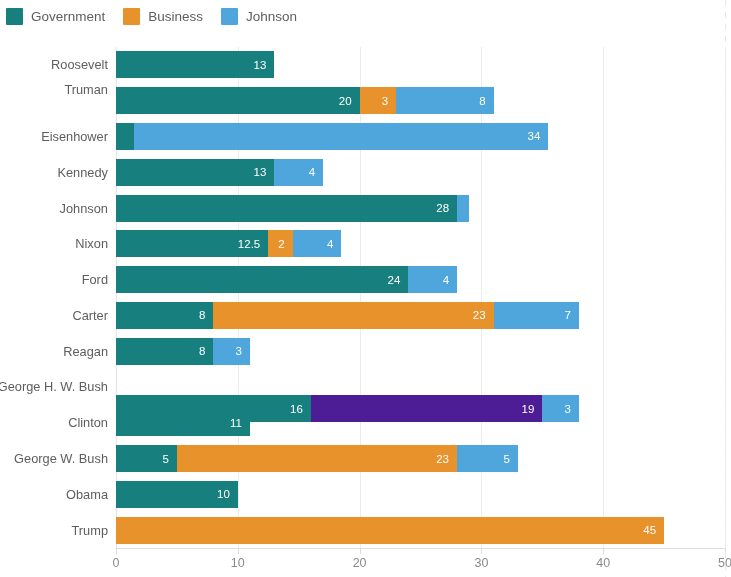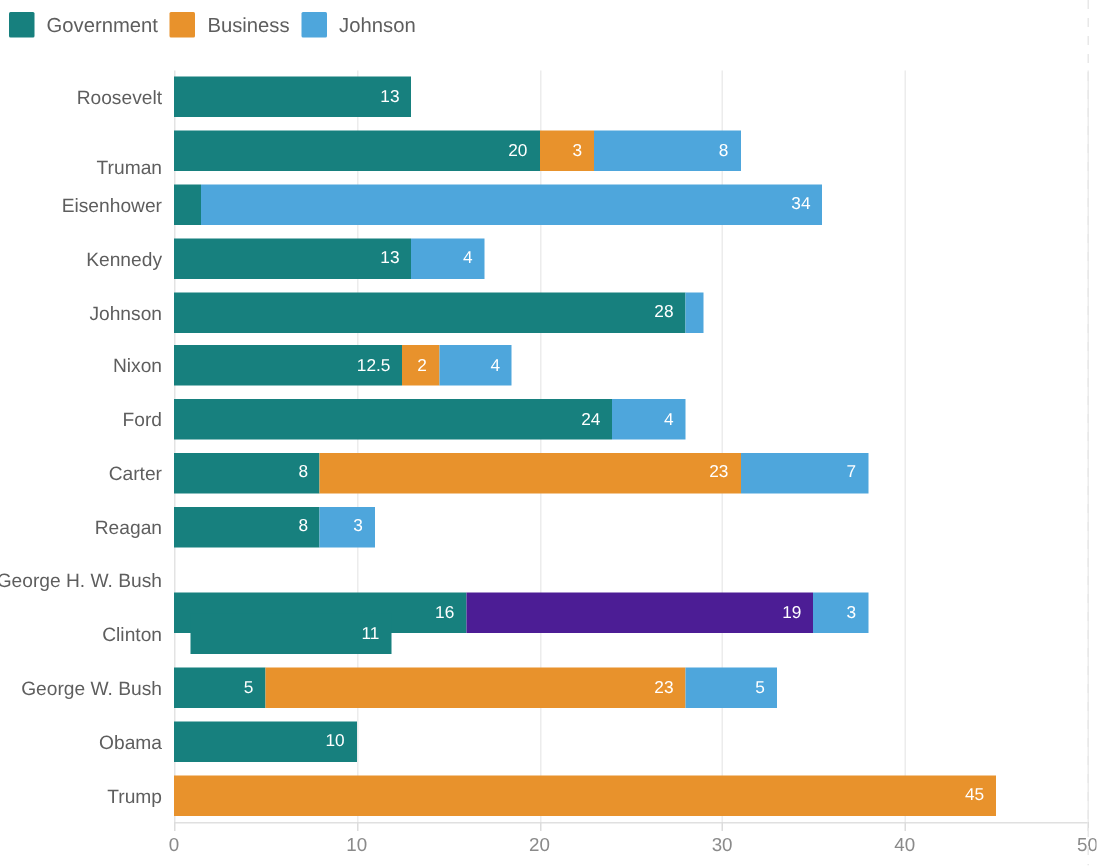--- a/index.html
+++ b/index.html
@@ -24,20 +24,21 @@
   }
 
   
   #legend {
     position: absolute;
     left: 6px;
     top: 4px;
     height: 24px;
     display: flex;
     align-items: center;
+    gap: 10px;
   }
   .legend-item {
     display: flex;
     align-items: center;
     gap: 8px;
     padding-right: 8px;
     cursor: pointer;
   }
   .legend-swatch {
     width: 17px;
@@ -172,21 +173,21 @@
       <div class="gridline zero" style="left: 0px;"></div>
       <div class="gridline" style="left: 121.8px;"></div>
       <div class="gridline" style="left: 243.6px;"></div>
       <div class="gridline" style="left: 365.4px;"></div>
       <div class="gridline" style="left: 487.2px;"></div>
       <div class="gridline" style="left: 609px;"></div>
     </div>
 
   <div class="row-labels" id="row-labels">
       <div class="row-label" style="top: 4.39286px;">Roosevelt</div>
-      <div class="row-label" style="top: 51px;">Truman</div>
+      <div class="row-label" style="top: 29px;">Truman</div>
       <div class="row-label" style="top: 75.9643px; margin-left: 10px;">Eisenhower</div>
       <div class="row-label" style="top: 111.75px;">Kennedy</div>
       <div class="row-label" style="top: 147.536px;">Johnson</div>
       <div class="row-label" style="top: 183.321px;">Nixon</div>
       <div class="row-label" style="top: 219.107px;">Ford</div>
       <div class="row-label" style="top: 254.893px;">Carter</div>
       <div class="row-label" style="top: 290.679px;">Reagan</div>
       <div class="row-label" style="top: 326.464px;">George H. W. Bush</div>
       <div class="row-label" style="top: 362.25px;">Clinton</div>
       <div class="row-label" style="top: 398.036px;">George W. Bush</div>
@@ -273,21 +274,21 @@
         <div class="seg" style="width: 194.88px; background: rgb(23, 128, 126);">
           <span class="seg-label">16</span>
         </div>
         <div class="seg" style="width: 231.42px; background: #4c1d95;">
           <span class="seg-label">19</span>
         </div>
         <div class="seg" style="width: 36.54px; background: rgb(78, 166, 220);">
           <span class="seg-label">3</span>
         </div>
       </div>
-      <div class="bar-row" style="left: 116px; top: 409.25px; margin-left: 11px;">
+      <div class="bar-row" style="left: 116px; top: 409.25px;">
         <div class="seg" style="width: 133.98px; background: rgb(23, 128, 126);">
           <span class="seg-label">11</span>
         </div>
       </div>
       <div class="bar-row" style="left: 116px; top: 445.036px;">
         <div class="seg" style="width: 60.9px; background: rgb(23, 128, 126);">
           <span class="seg-label">5</span>
         </div>
         <div class="seg" style="width: 280.14px; background: rgb(232, 146, 44);">
           <span class="seg-label">23</span>

